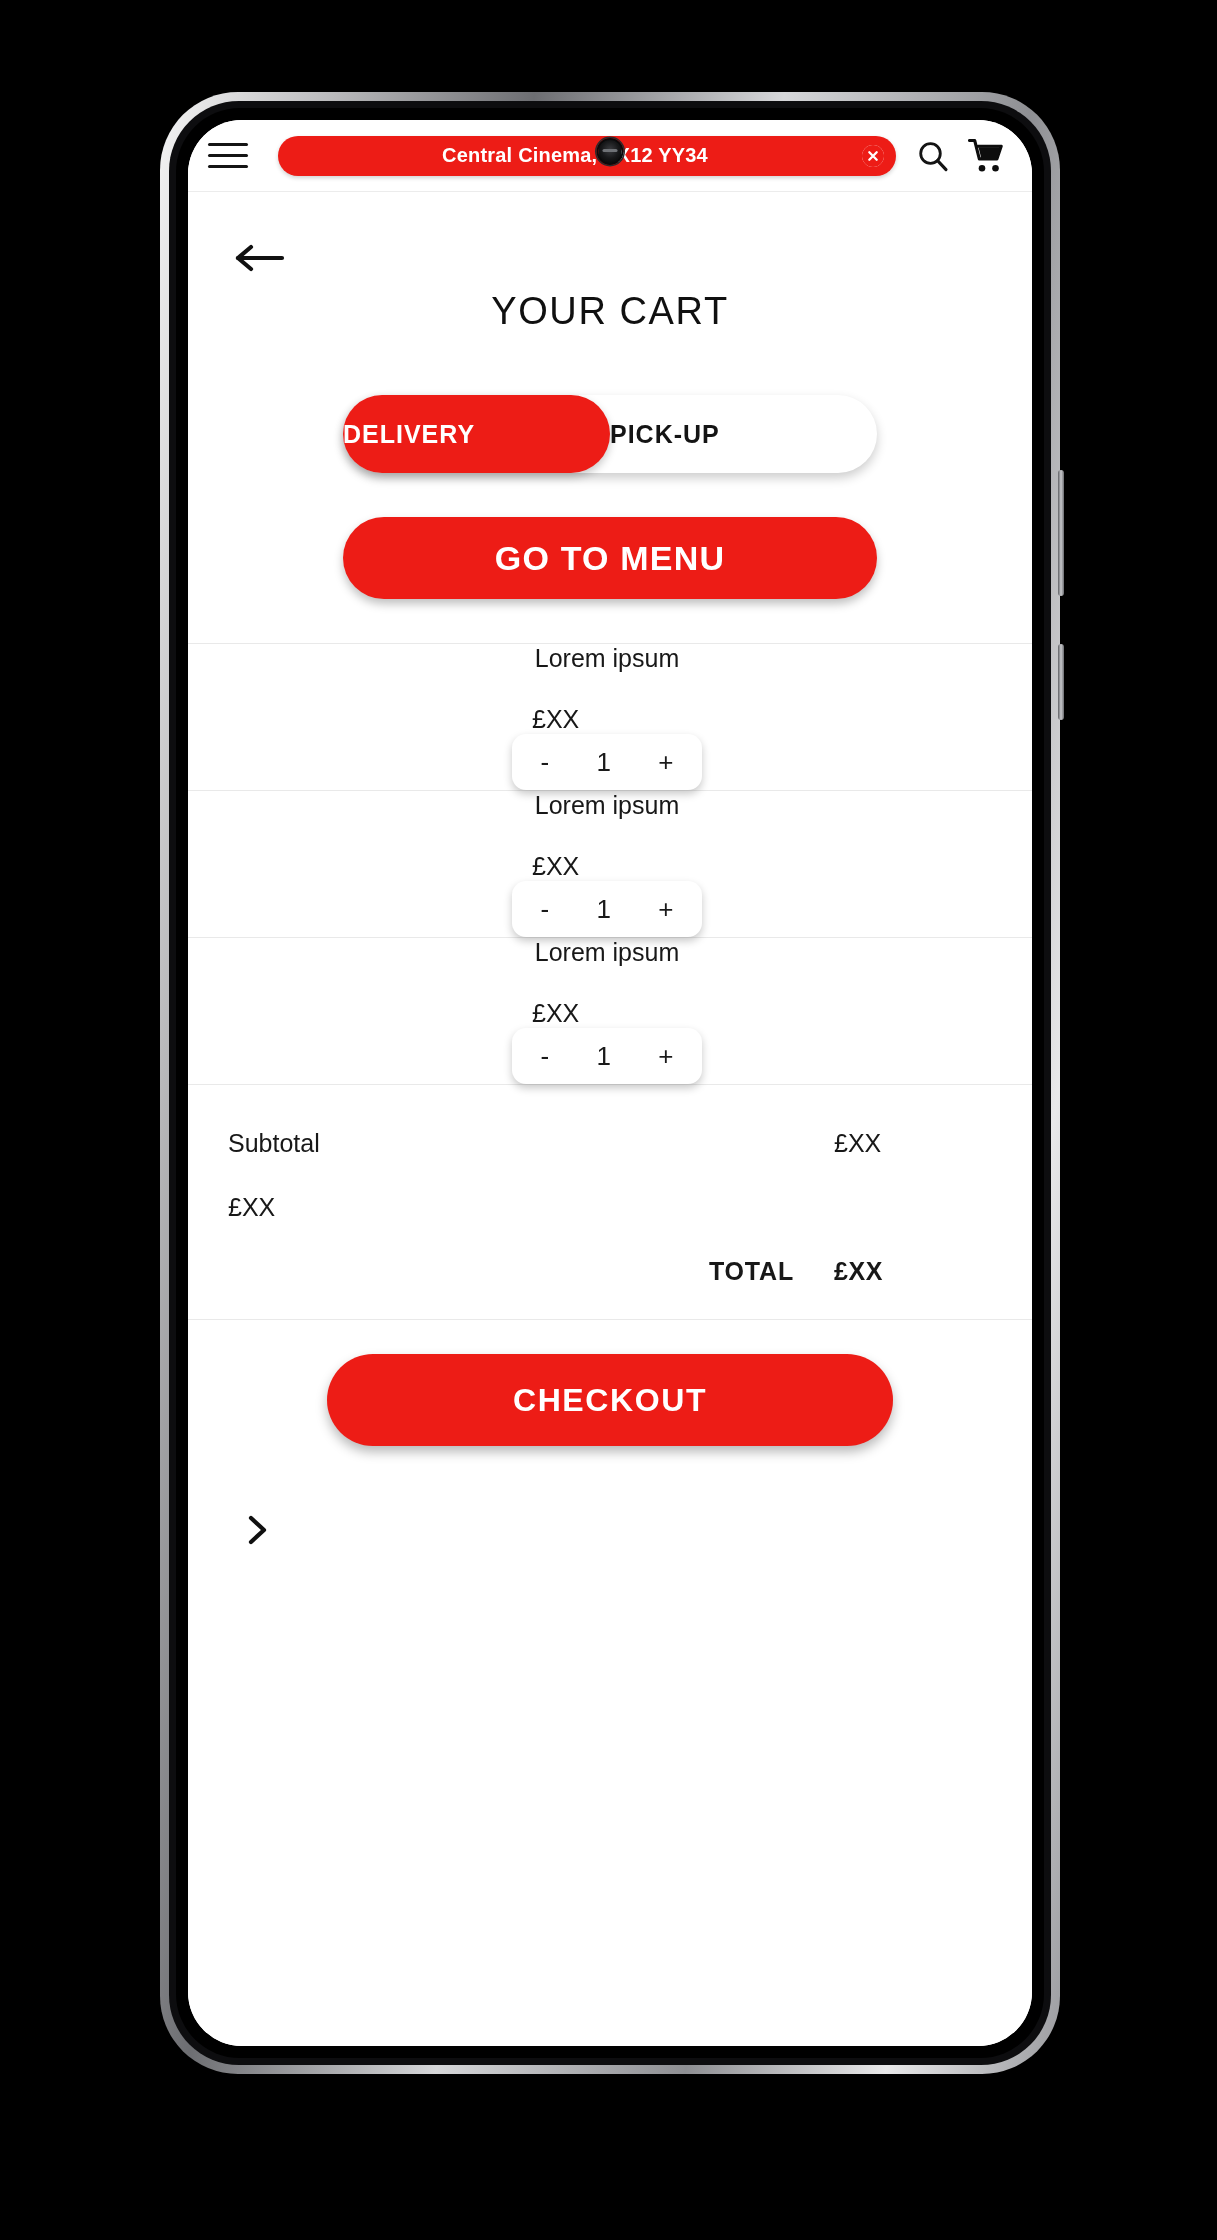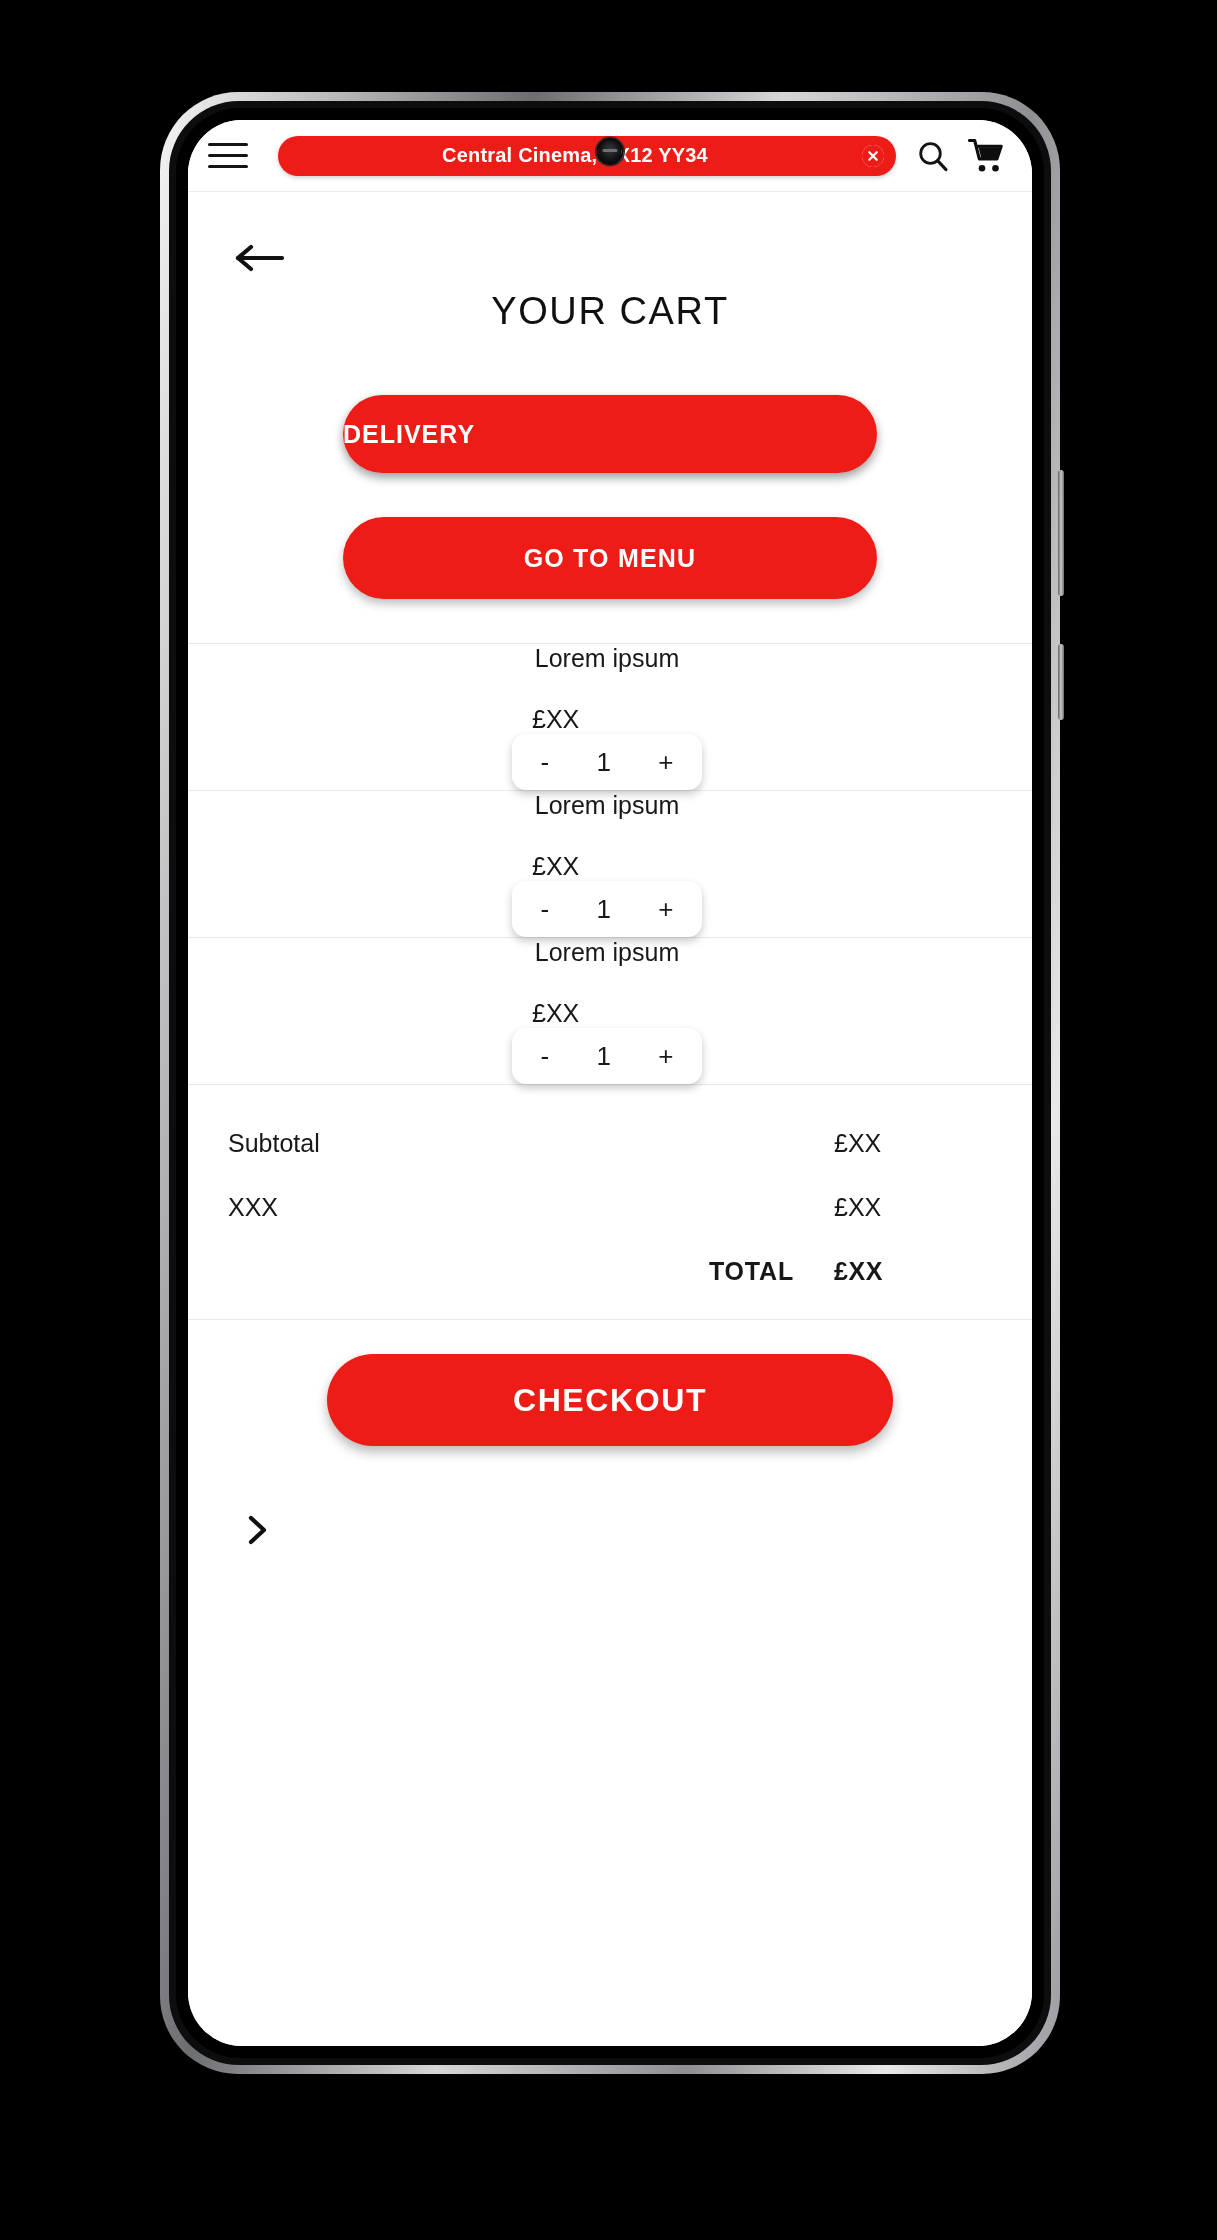--- a/index.html
+++ b/index.html
@@ -234,21 +234,21 @@
 
   .primary-btn {
     margin: 44px auto 0;
     width: 534px;
     height: 82px;
     background: #ED1C16;
     border-radius: 42px;
     border: none;
     color: #ffffff;
     font-family: "Liberation Sans", sans-serif;
-    font-size: 25px;
+    font-size: 34px;
     font-weight: bold;
     letter-spacing: 1.2px;
     cursor: pointer;
     display: flex;
     align-items: center;
     justify-content: center;
     box-shadow: 0 5px 10px rgba(0,0,0,0.25);
   }
 
   .section-gap { height: 44px; }
@@ -413,20 +413,23 @@
                 </svg>
               </span>
             </div>
 
             <div class="page-title">YOUR CART</div>
 
             <div class="seg-wrap">
               <div class="seg active">
                 <span>DELIVERY</span>
               </div>
+              <div class="seg">
+                <span>PICK-UP</span>
+              </div>
             </div>
 
             <button class="primary-btn">
               <span>GO TO MENU</span>
             </button>
 
             <div class="section-gap"></div>
 
             <div class="cart-list">
 
@@ -461,21 +464,20 @@
               </div>
 
             </div>
 
             <div class="totals totals-divider">
               <div class="tot-row">
                 <div class="tot-label">Subtotal</div>
                 <div class="tot-value">£XX</div>
               </div>
               <div class="tot-row">
-                <div class="tot-label">XXX</div>
                 <div class="tot-value">£XX</div>
               </div>
               <div class="tot-row grand">
                 <div class="tot-label right">TOTAL</div>
                 <div class="tot-value">£XX</div>
               </div>
             </div>
 
             <div class="checkout-wrap">
               <button class="checkout-btn">

